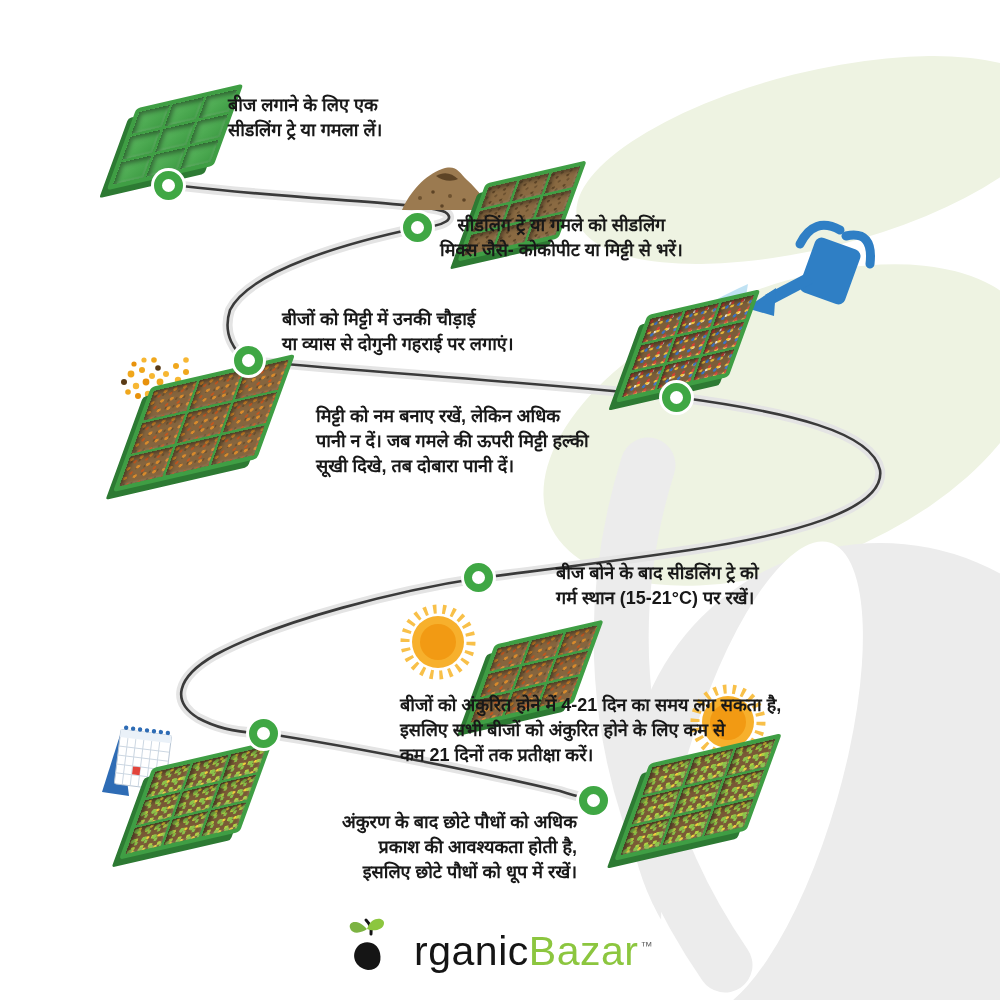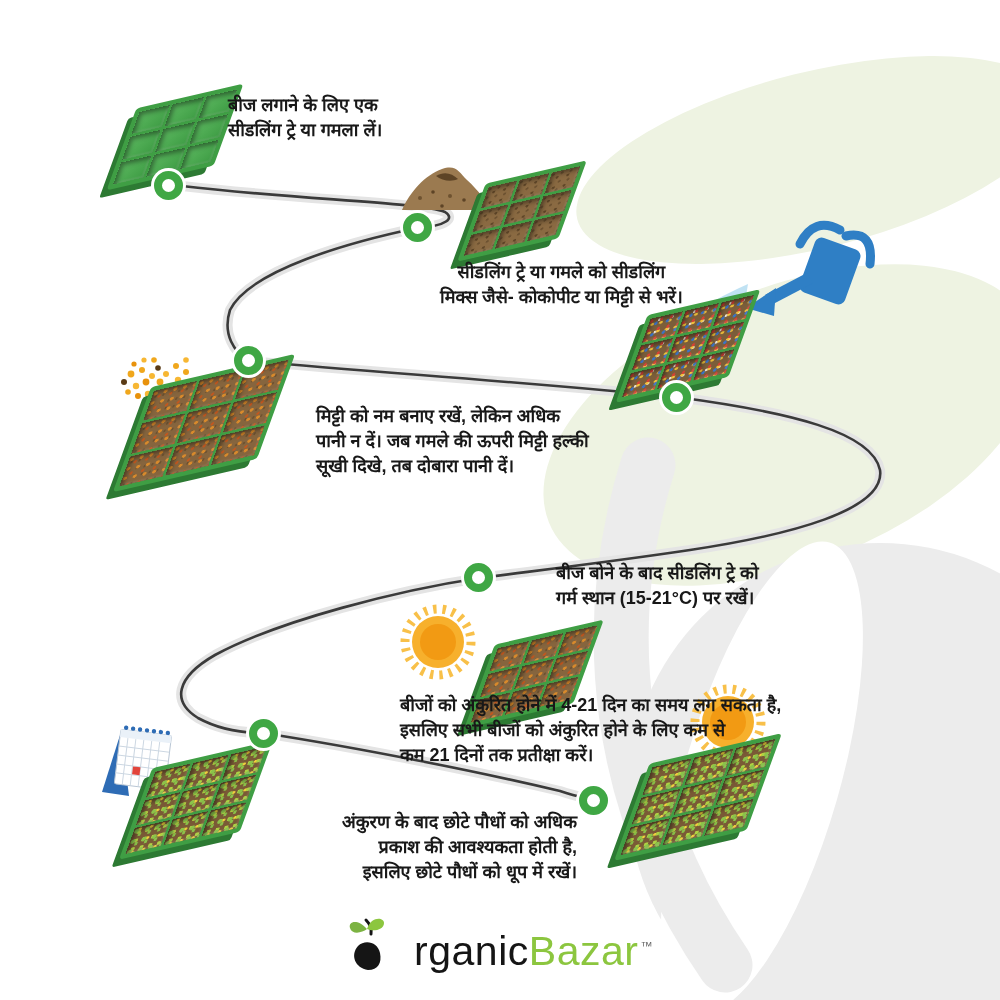--- a/index.html
+++ b/index.html
@@ -265,23 +265,27 @@
   <div class="marker" style="left:662px;top:383px;"></div>
   <div class="marker" style="left:464px;top:563px;"></div>
   <div class="marker" style="left:249px;top:719px;"></div>
   <div class="marker" style="left:579px;top:786px;"></div>
 
 
   <div class="step-text" style="left:228px;top:93px;">
     <div>बीज लगाने के लिए एक</div>
     <div>सीडलिंग ट्रे या गमला लें।</div>
   </div>
-  <div class="step-text" style="left:440px;top:213px;text-align:center;margin-top:47px;">
+  <div class="step-text" style="left:440px;top:213px;text-align:center;">
     <div>सीडलिंग ट्रे या गमले को सीडलिंग</div>
     <div>मिक्स जैसे- कोकोपीट या मिट्टी से भरें।</div>
+  </div>
+  <div class="step-text" style="left:282px;top:307px;">
+    <div>बीजों को मिट्टी में उनकी चौड़ाई</div>
+    <div>या व्यास से दोगुनी गहराई पर लगाएं।</div>
   </div>
   <div class="step-text" style="left:316px;top:404px;">
     <div>मिट्टी को नम बनाए रखें, लेकिन अधिक</div>
     <div>पानी न दें। जब गमले की ऊपरी मिट्टी हल्की</div>
     <div>सूखी दिखे, तब दोबारा पानी दें।</div>
   </div>
   <div class="step-text" style="left:556px;top:561px;">
     <div>बीज बोने के बाद सीडलिंग ट्रे को</div>
     <div>गर्म स्थान (15-21°C) पर रखें।</div>
   </div>

